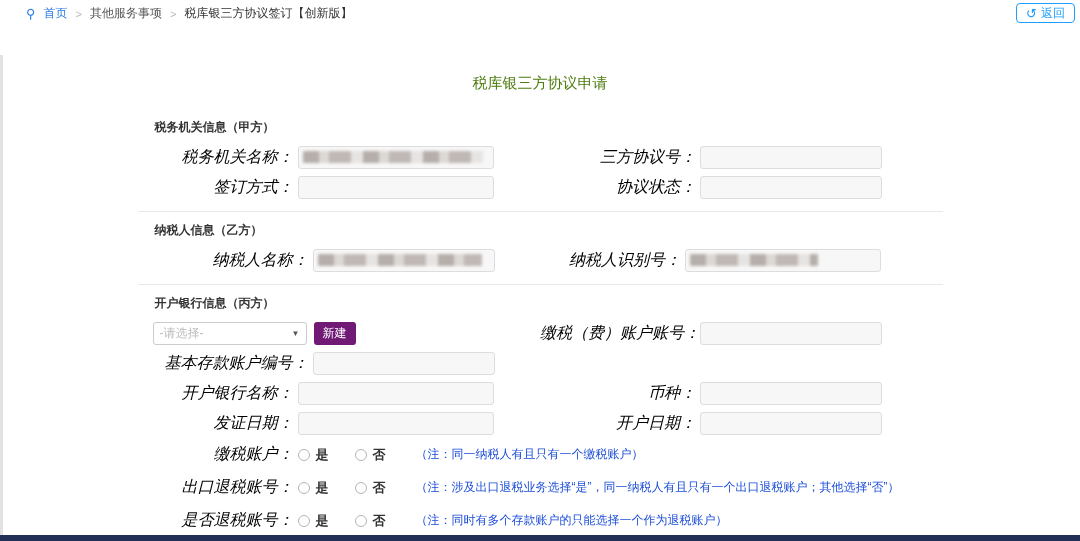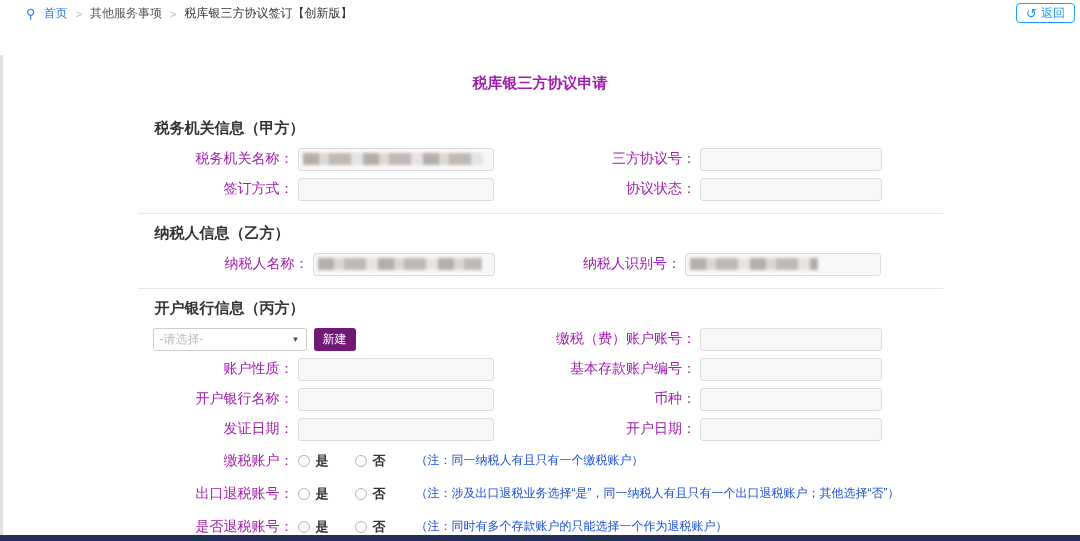--- a/index.html
+++ b/index.html
@@ -14,27 +14,27 @@
   .crumb.current { color:#333; }
   .sep { color:#bbb; margin:0 8px; font-size:11px; }
   .backbtn-top { position:absolute; right:5px; top:3px; height:20px; padding:0 9px; border:1px solid #1e9fff; border-radius:4px; background:#fff; color:#1e9fff; font-size:12px; display:flex; align-items:center; gap:4px; cursor:pointer; }
   .backbtn-top .bicon { font-size:13px; line-height:1; }
 
   .edge-strip { position:absolute; left:0; top:55px; bottom:6px; width:3px; background:#e2e2e2; }
   .bottombar { position:absolute; left:0; right:0; bottom:0; height:6px; background:#223058; }
 
   
   .wrap { width:775px; margin:0 auto; }
-  .pagetitle { text-align:center; font-size:15px; font-weight:bold; color:#a21caf; padding-top:47px; padding-bottom:16px; }
-  .sectitle { font-size:15px; font-weight:bold; color:#333; padding:10px 0 6px 2px; }
+  .pagetitle { text-align:center; font-size:15px; font-weight:normal; color:#4d7c0f; padding-top:47px; padding-bottom:16px; }
+  .sectitle { font-size:12px; font-weight:bold; color:#333; padding:10px 0 6px 2px; }
   .divider { border-top:1px solid #e8e8e8; margin:9px -15px 0 -15px; }
 
   .frow { display:flex; height:30px; align-items:center; }
   .fcell { width:50%; display:flex; align-items:center; }
-  .flabel { width:145px; text-align:right; font-size:14px; color:#a21caf; padding-right:4px; white-space:nowrap; }
+  .flabel { width:145px; text-align:right; font-size:16px; color:#000000; padding-right:4px; white-space:nowrap;font-style:italic; }
   .fcell.right .flabel { width:160px; }
   input.fbox { width:196px; height:23px; background:#f7f7f7; border:1px solid #ddd; border-radius:3px; outline:none; padding:0 6px; font-size:12px; color:#333; }
   .fcell.right input.fbox { width:182px; }
   .fbox.maskbox { display:flex; align-items:center; background:#f7f7f7; border:1px solid #ddd; border-radius:3px; width:196px; height:23px; padding:0 4px; }
   .fcell.right .fbox.maskbox { width:182px; }
   .mask { display:inline-block; height:12px; border-radius:1px; filter:blur(1.6px); opacity:.85;
           background:repeating-linear-gradient(90deg,#aaa29d 0 16px,#d8d3cf 16px 26px,#b7aeaa 26px 48px,#e4e1df 48px 60px); }
   .mask.full { width:180px; } .mask.part { width:128px; } .mask.name { width:164px; }
 
   .selectbox { width:154px; height:23px; background:#fff; border:1px solid #ccc; border-radius:3px; display:flex; align-items:center; justify-content:space-between; padding:0 6px; cursor:pointer; }
@@ -122,24 +122,20 @@
         <span class="caret">▼</span>
       </span>
       <button class="newbtn">新建</button>
     </div>
     <div class="fcell right">
       <span class="flabel">缴税（费）账户账号：</span>
       <input class="fbox" readonly="" style="">
     </div>
   </div>
   <div class="frow">
-    <div class="fcell">
-      <span class="flabel">账户性质：</span>
-      <input class="fbox" readonly="" style="">
-    </div>
     <div class="fcell right">
       <span class="flabel">基本存款账户编号：</span>
       <input class="fbox" readonly="" style="">
     </div>
   </div>
   <div class="frow">
     <div class="fcell">
       <span class="flabel">开户银行名称：</span>
       <input class="fbox" readonly="" style="">
     </div>

